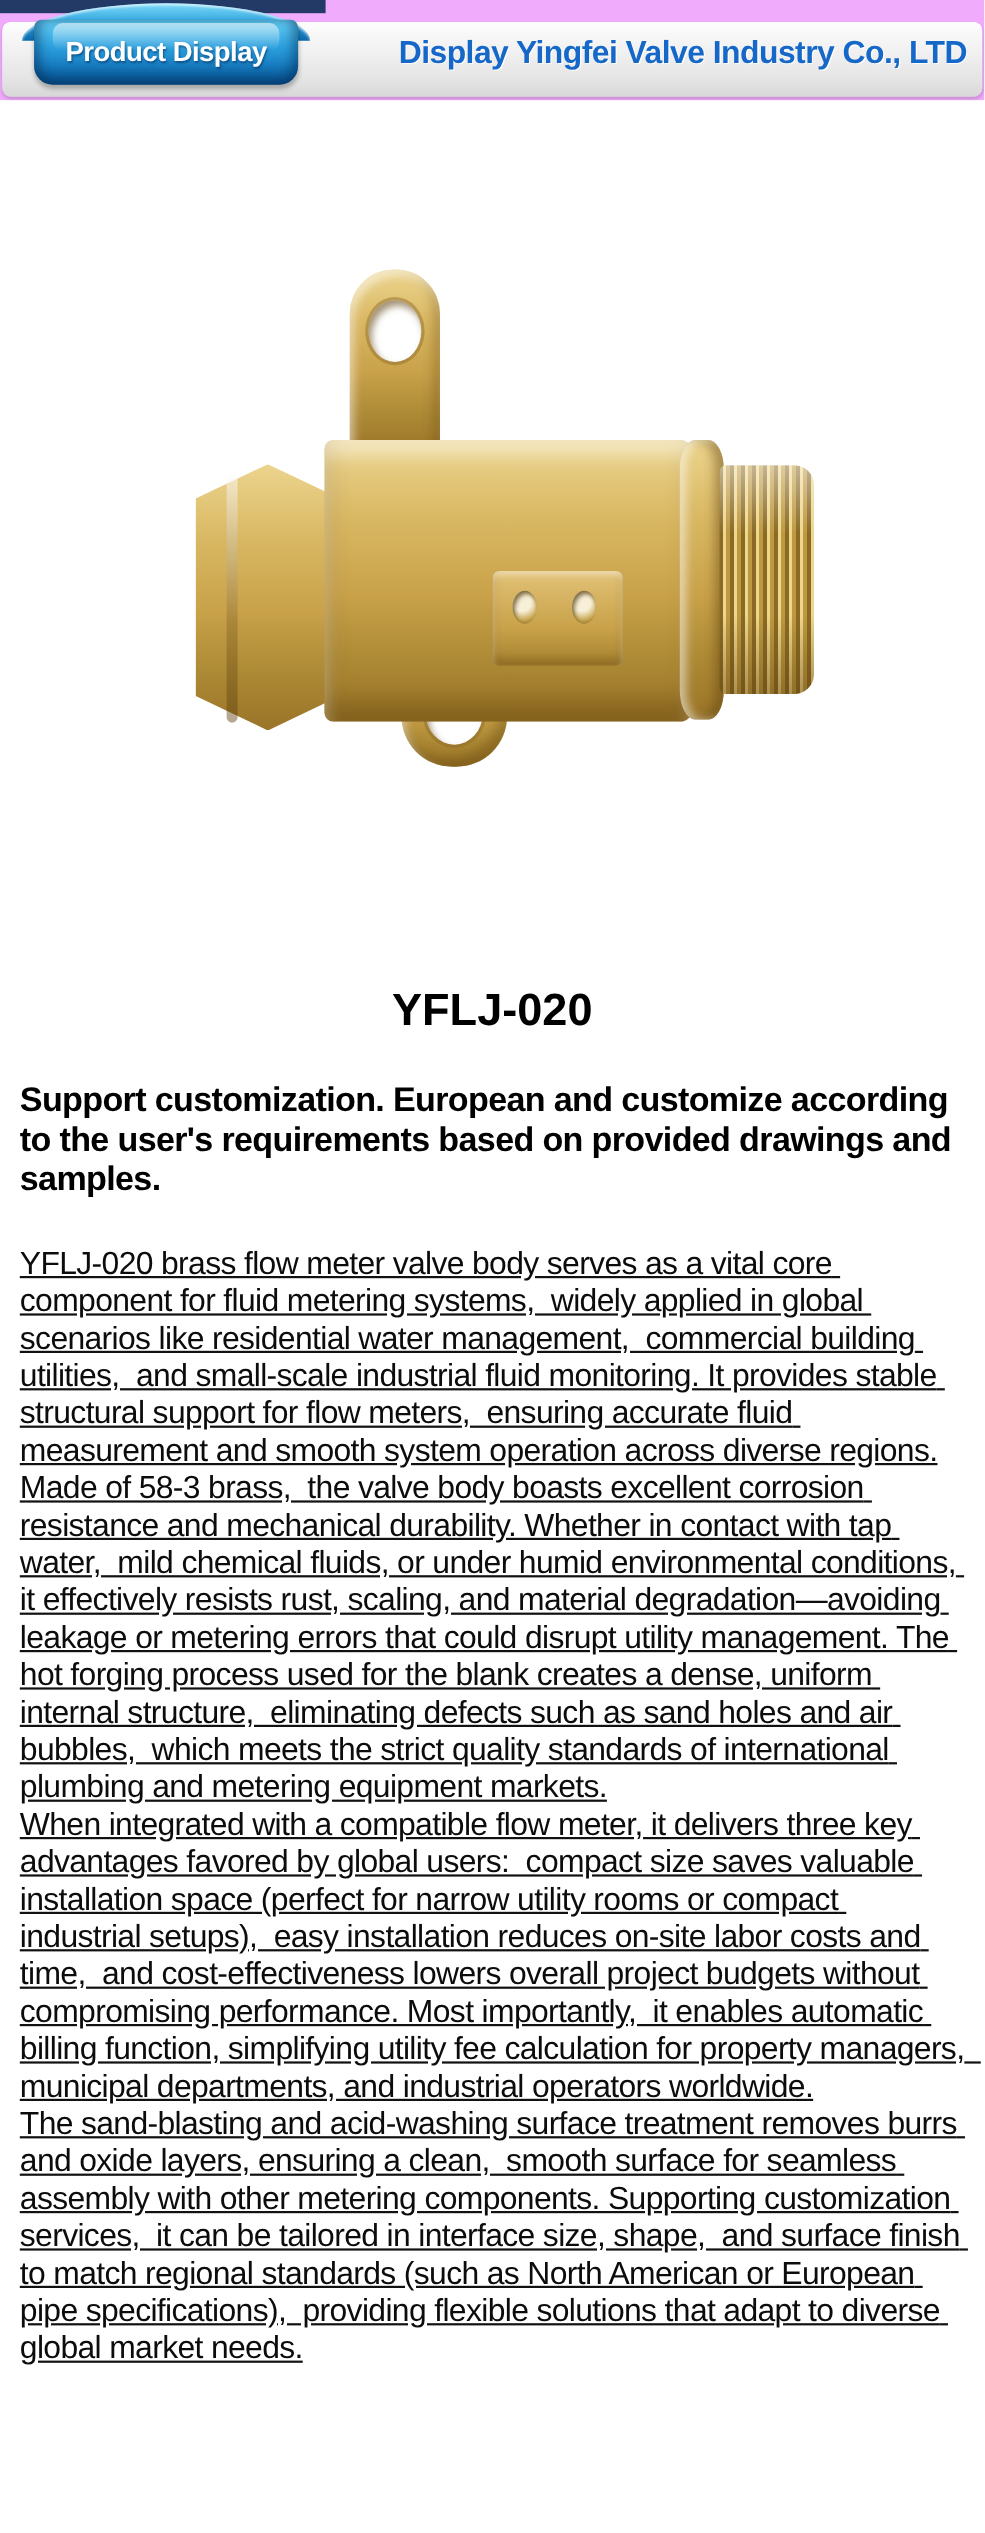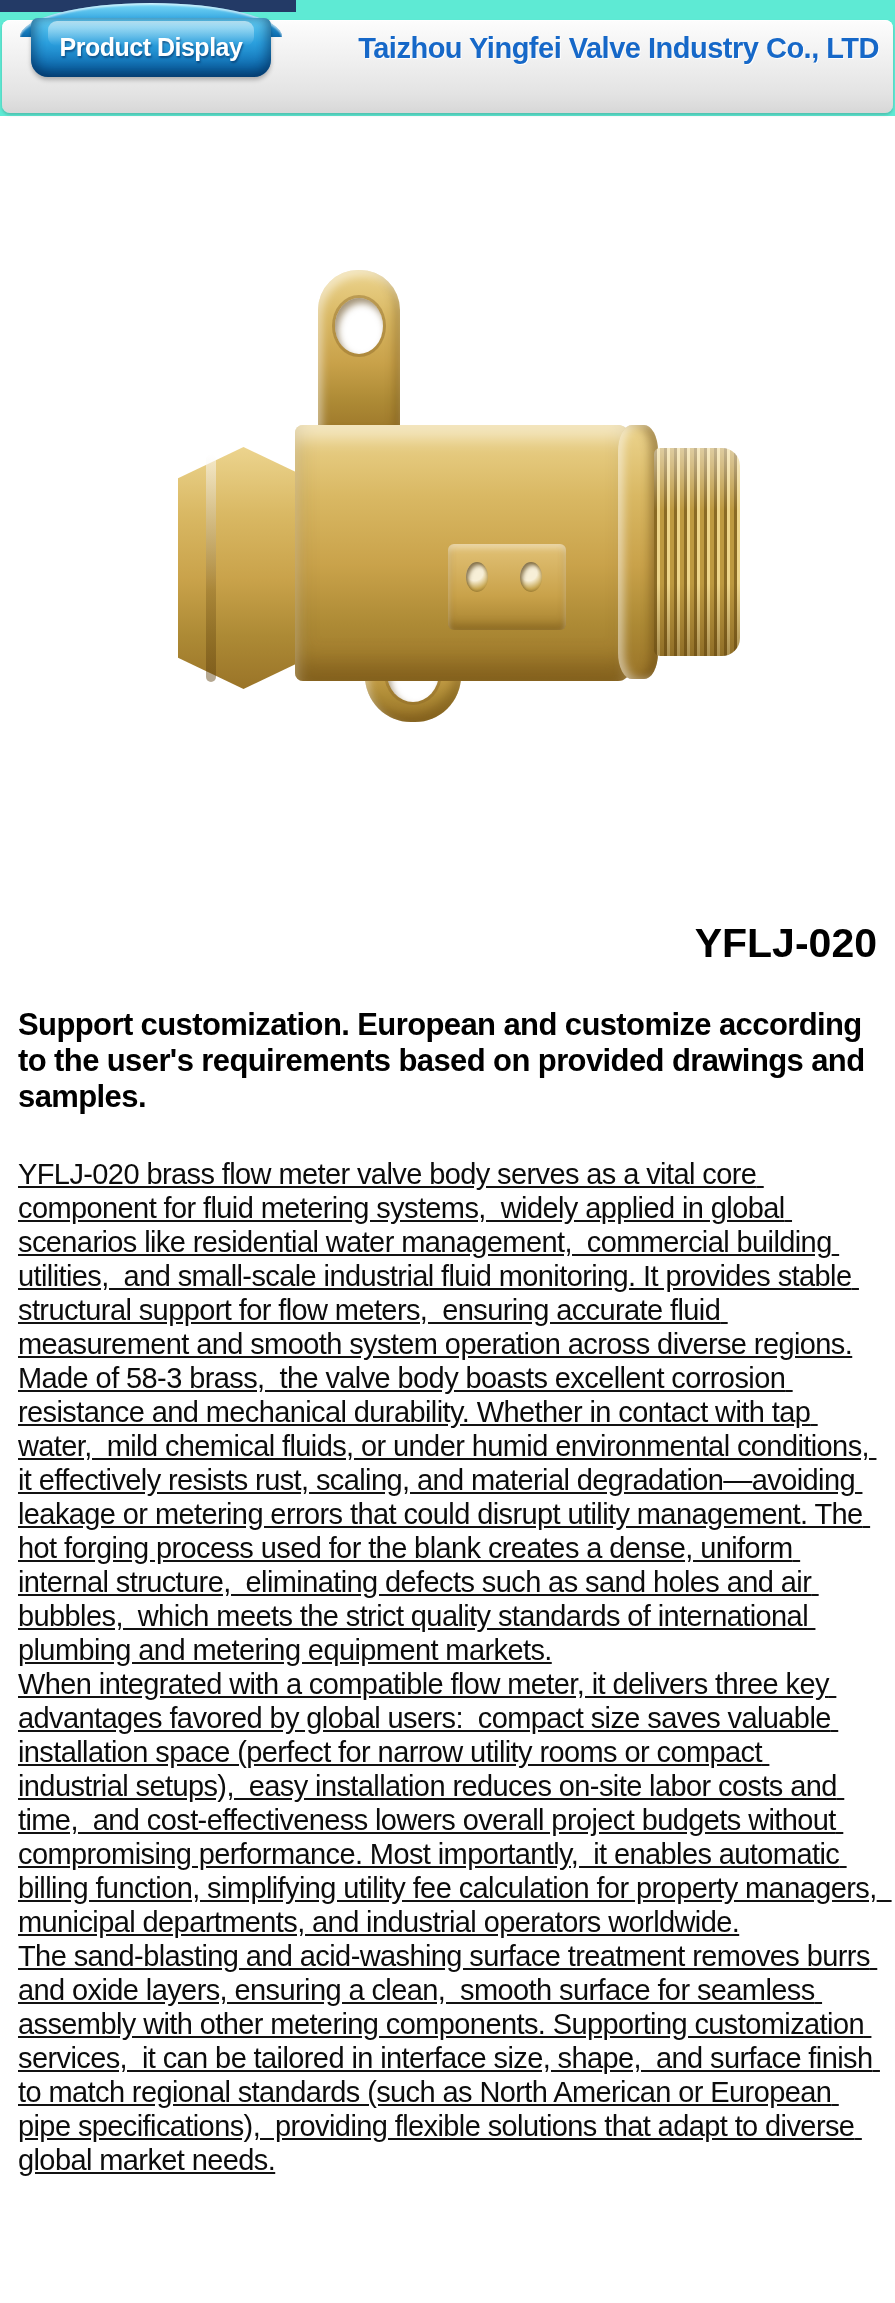--- a/index.html
+++ b/index.html
@@ -5,21 +5,21 @@
   html,body{margin:0;padding:0;background:#ffffff;}
   body{
     width:895px;min-height:2303px;
     font-family:"Liberation Sans",sans-serif;
     color:#111;
     position:relative;
     overflow-x:hidden;
   }
 
   
-  .header{position:relative;height:116px;background:#5eead4;}
+  .header{position:relative;height:91px;background:#f0abfc;}
   .header-bar{
     position:absolute;top:20px;left:2px;right:2px;bottom:3px;
     border-radius:8px;
     background:linear-gradient(180deg,#fdfdfd 0%,#efefef 45%,var(--bar-gray) 80%,#d7d7d7 100%);
     box-shadow:0 2px 3px rgba(0,0,0,.18), inset 0 1px 0 #fff;
   }
   .navy-stripe{
     position:absolute;top:0;left:0;width:296px;height:12px;
     background:var(--navy-stripe);
   }
@@ -116,21 +116,21 @@
     position:absolute;left:506px;top:276px;width:86px;height:208px;
     border-radius:6px 18px 18px 6px;
     background:
       linear-gradient(180deg,rgba(255,255,255,.5) 0%,rgba(255,255,255,0) 30%,rgba(90,60,10,0) 65%,rgba(90,60,10,.45) 100%),
       repeating-linear-gradient(90deg,#8a6a24 0 3px,#eed68c 3px 6px,#bd9940 6px 10px);
   }
 
   
   .main{padding:0 18px;}
   .product-title{
-    margin:148px 0 0;text-align:right;
+    margin:148px 0 0;text-align:center;
     font-size:41px;font-weight:bold;letter-spacing:0;color:#000;
   }
   .subtitle{
     margin:40px 0 0;
     font-size:31px;line-height:36px;font-weight:bold;color:#000;
     letter-spacing:-0.6px;white-space:pre-wrap;
   }
   .description{margin-top:42px;text-decoration:underline;}
   .description p{
     margin:0;font-size:29px;line-height:34px;color:#0c0c0c;
@@ -142,21 +142,21 @@
 
 <div class="header">
   <div class="navy-stripe"></div>
   <div class="header-bar"></div>
   <div class="ribbon">
     <div class="ribbon-roll"></div>
     <div class="ribbon-body">
       <span class="ribbon-label">Product Display</span>
     </div>
   </div>
-  <div class="company-name">Taizhou Yingfei Valve Industry Co., LTD</div>
+  <div class="company-name">Display Yingfei Valve Industry Co., LTD</div>
 </div>
 
 <div class="figure-wrap">
   <div class="top-lug brass">
     <div class="lug-hole"></div>
   </div>
   <div class="bottom-lug brass">
     <div class="lug-hole"></div>
   </div>
   <div class="hex-nut brass"></div>

